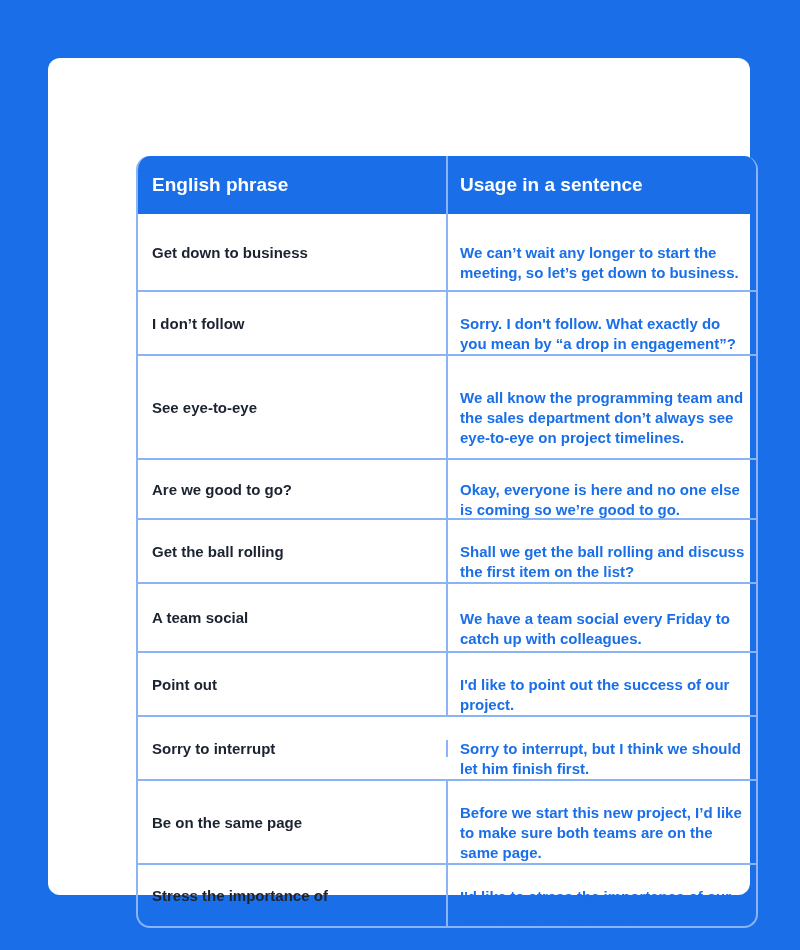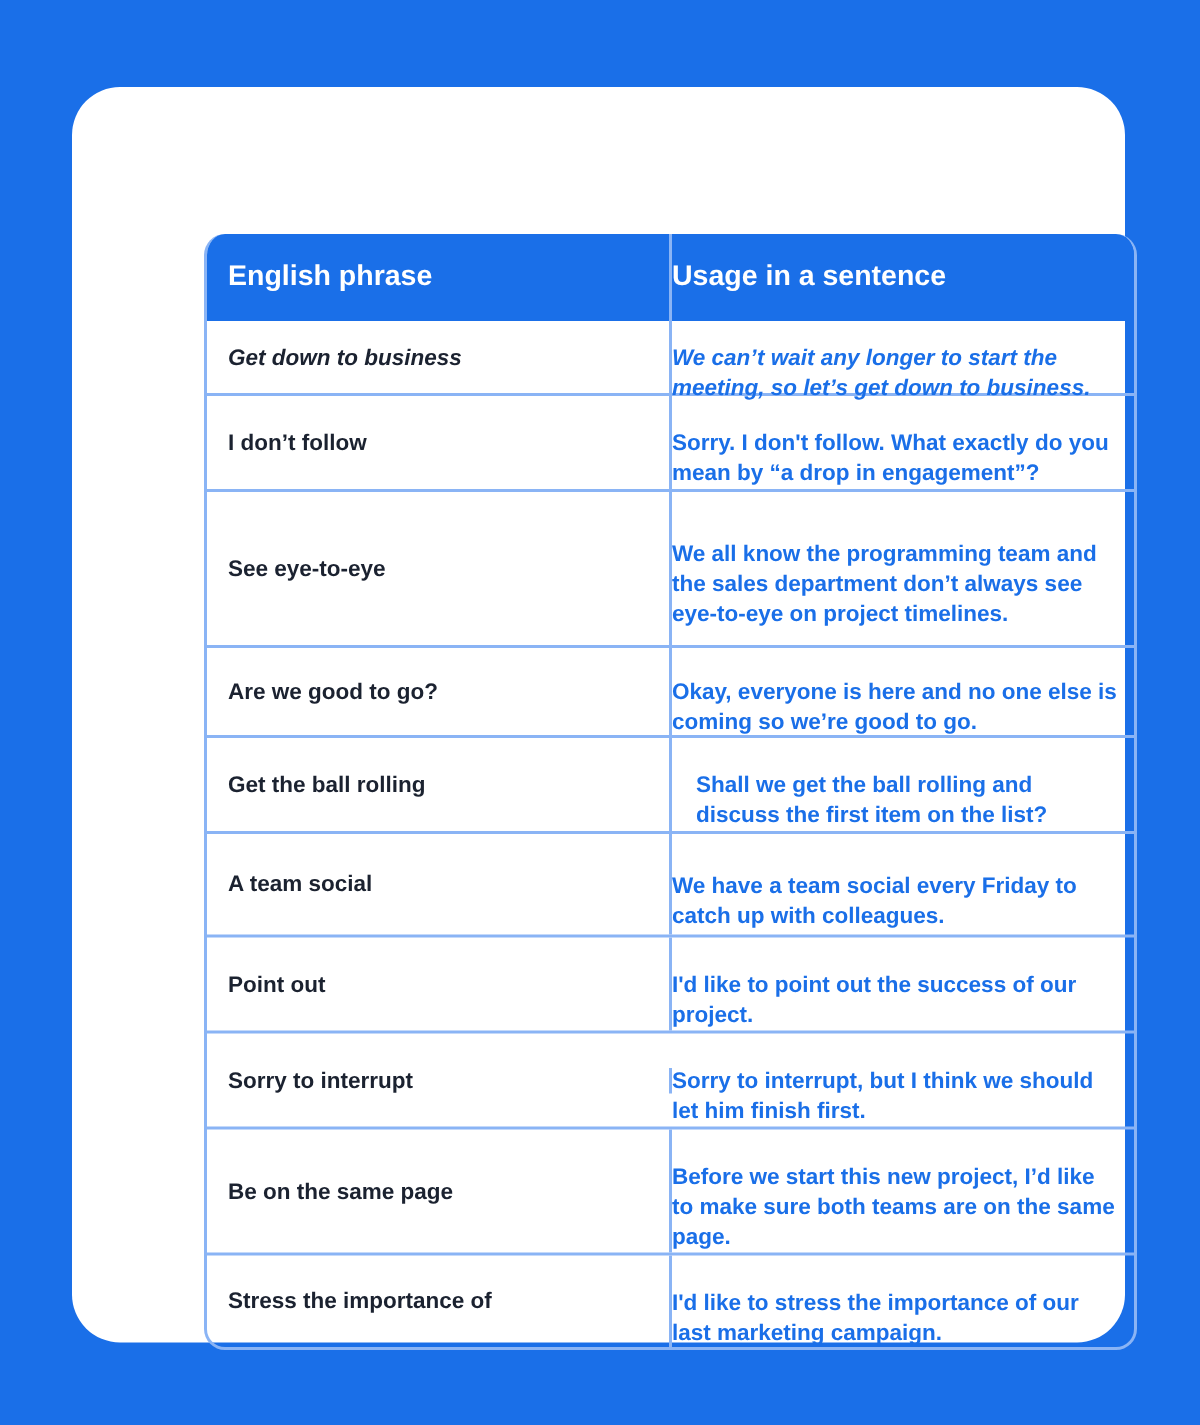--- a/index.html
+++ b/index.html
@@ -1,55 +1,55 @@
 <!DOCTYPE html>
 <html><head>
 <meta charset="utf-8">
 <style>
   html,body{margin:0;padding:0;}
   body{width:800px;height:950px;background:#1a6fe8;position:relative;overflow:hidden;font-family:"Liberation Sans",sans-serif;}
-  .card{position:absolute;left:48px;top:58px;width:702px;height:837px;background:#fff;border-radius:32px;}
+  .card{position:absolute;left:48px;top:58px;width:702px;height:837px;background:#fff;border-radius:12px;}
   .table{position:absolute;left:88px;top:98px;width:622px;border:2px solid #8ab4f5;border-top:none;border-radius:14px;overflow:hidden;box-sizing:border-box;}
   .hdr{display:flex;height:58px;background:#1a6fe8;color:#fff;font-weight:bold;font-size:19px;}
   .hdr div{display:flex;align-items:center;box-sizing:border-box;}
   .c1{width:310px;padding-left:14px;box-sizing:border-box;}
-  .c2{flex:1;padding-right:8px;box-sizing:border-box;}
+  .c2{flex:1;padding-left:12px;padding-right:8px;box-sizing:border-box;}
   .hdr .c1{border-right:2px solid #8ab4f5;}
   .row{display:flex;border-top:2px solid #8ab4f5;box-sizing:border-box;}
   .row .c1{display:flex;align-items:center;font-weight:bold;font-size:15px;color:#1b2230;border-right:2px solid #8ab4f5;}
   .row .c2{display:flex;align-items:center;font-weight:bold;font-size:15px;color:#1a6fe8;line-height:20px;margin-top:22px;}
   .row:first-of-type{border-top:none;}
 </style>
 </head>
 <body>
 
 <div class="card">
   <div class="table">
     <div class="hdr">
       <div class="c1">English phrase</div>
       <div class="c2">Usage in a sentence</div>
     </div>
     <div id="rows">
-        <div class="row" style="height: 48px; font-style: italic;">
+        <div class="row" style="height: 76px;">
           <div class="c1">Get down to business</div>
           <div class="c2">We can’t wait any longer to start the meeting, so let’s get down to business.</div>
         </div>
         <div class="row" style="height: 64px;">
           <div class="c1">I don’t follow</div>
           <div class="c2">Sorry. I don't follow. What exactly do you mean by “a drop in engagement”?</div>
         </div>
         <div class="row" style="height: 104px;">
           <div class="c1">See eye-to-eye</div>
           <div class="c2">We all know the programming team and the sales department don’t always see eye-to-eye on project timelines.</div>
         </div>
         <div class="row" style="height: 60px;">
           <div class="c1">Are we good to go?</div>
           <div class="c2">Okay, everyone is here and no one else is coming so we’re good to go.</div>
         </div>
-        <div class="row" style="height: 64px; gap: 16px;">
+        <div class="row" style="height: 64px;">
           <div class="c1">Get the ball rolling</div>
           <div class="c2">Shall we get the ball rolling and discuss the first item on the list?</div>
         </div>
         <div class="row" style="height: 69px;">
           <div class="c1">A team social</div>
           <div class="c2">We have a team social every Friday to catch up with colleagues.</div>
         </div>
         <div class="row" style="height: 64px;">
           <div class="c1">Point out</div>
           <div class="c2">I'd like to point out the success of our project.</div>

